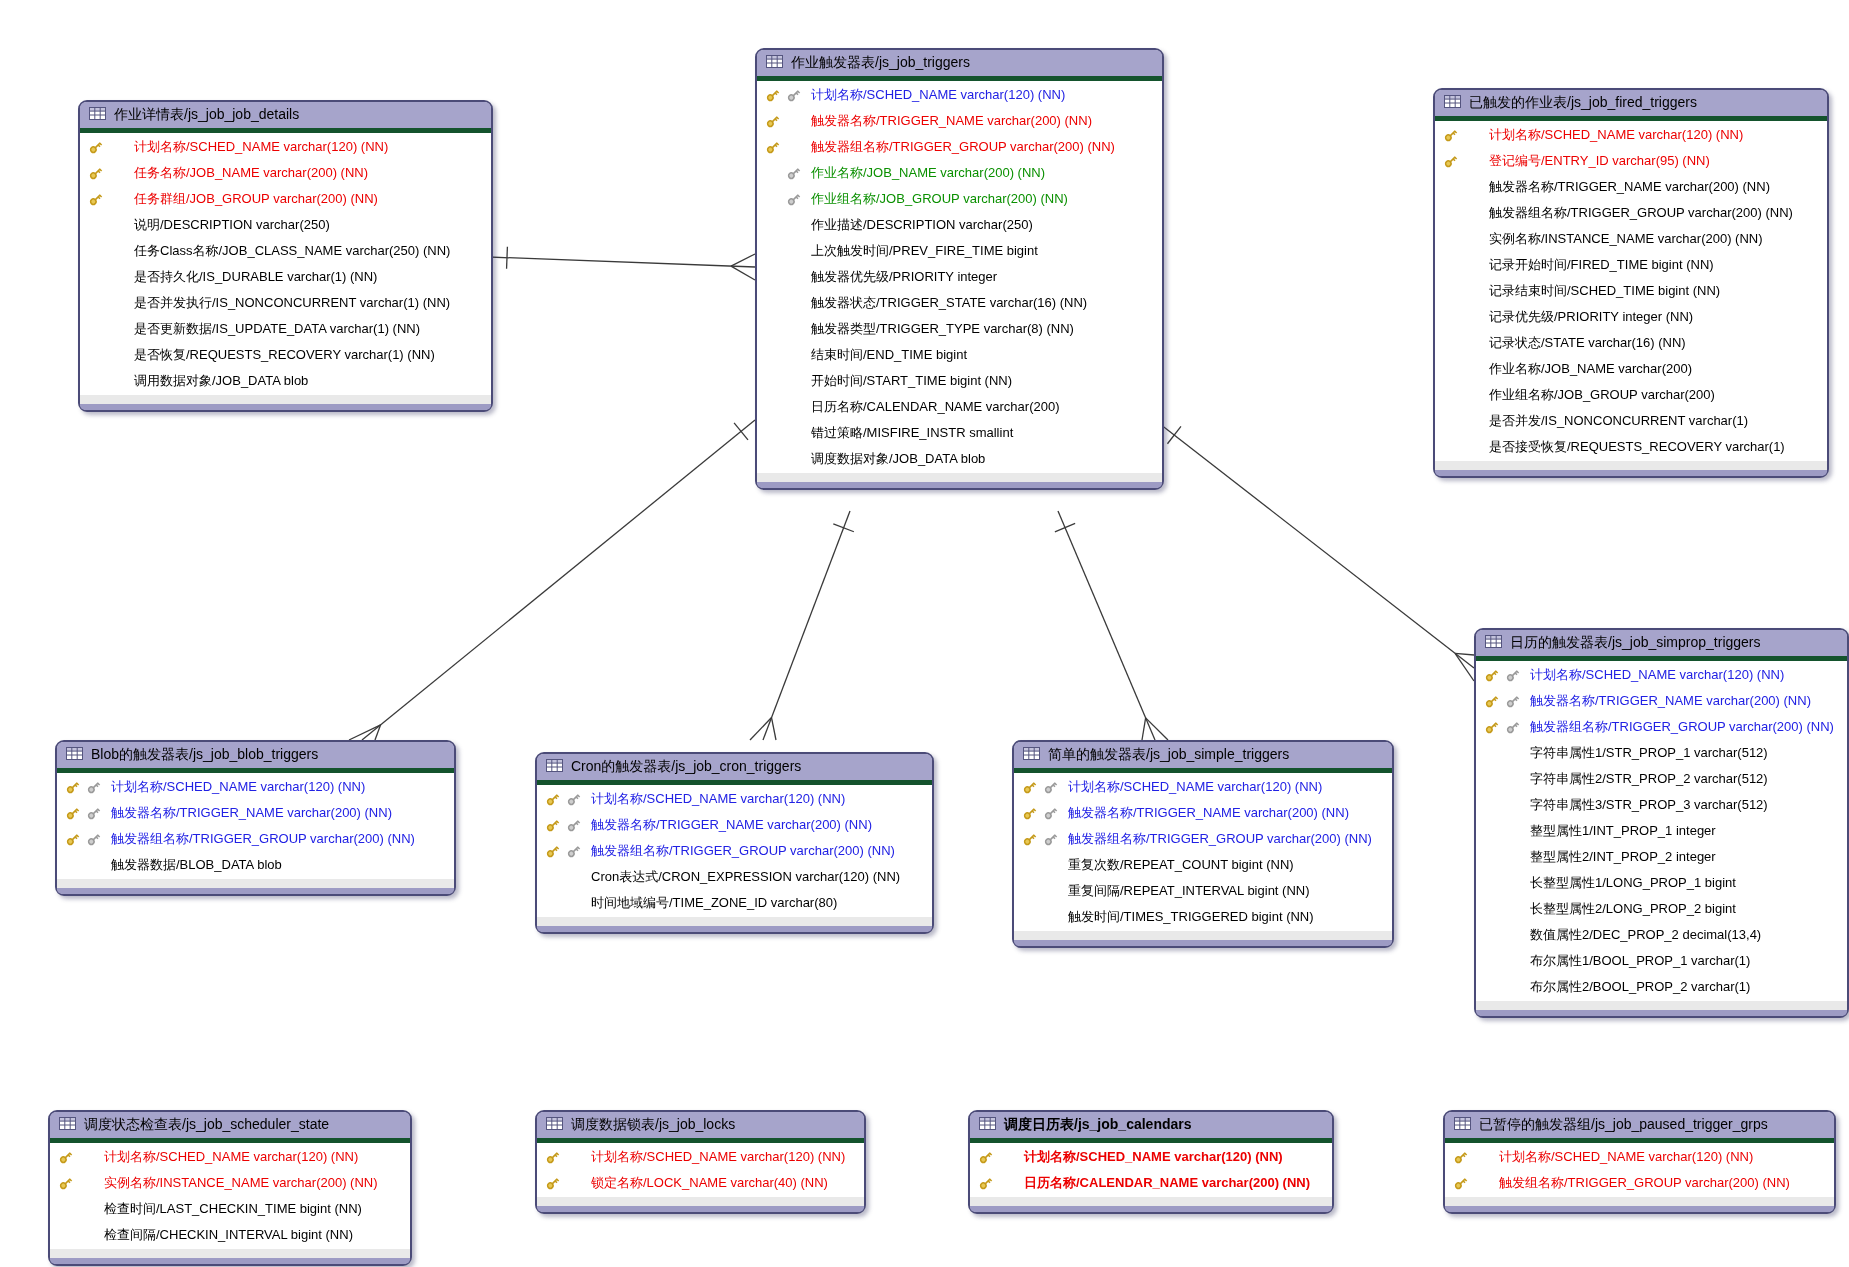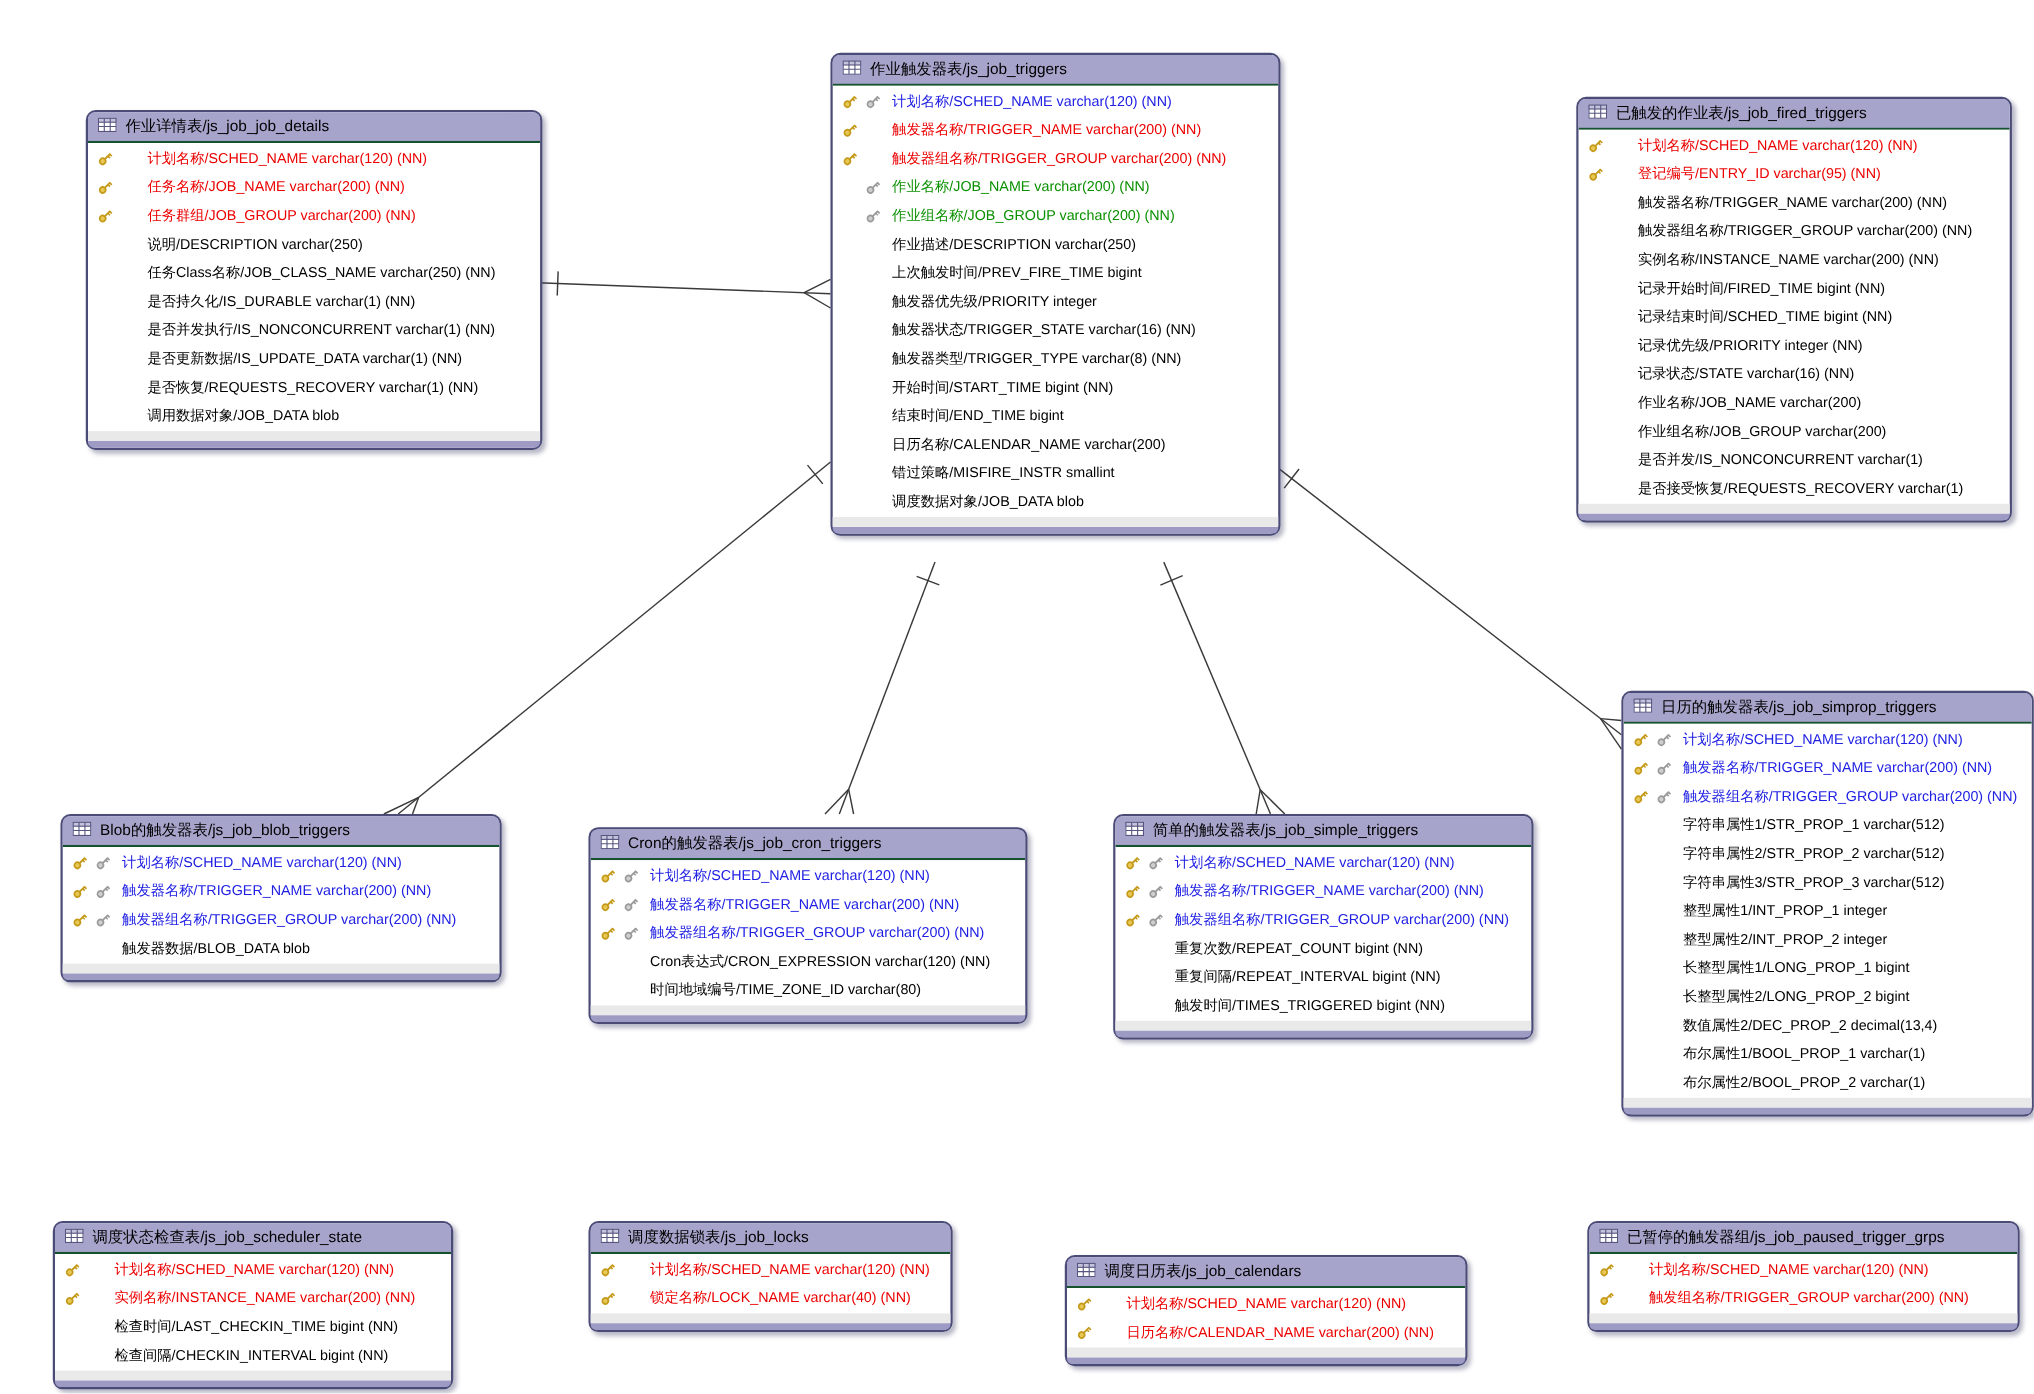--- a/index.html
+++ b/index.html
@@ -1,21 +1,21 @@
 <!DOCTYPE html>
 <html><head>
 <meta charset="utf-8">
 <style>
   html,body{margin:0;padding:0;background:#ffffff;font-family:"Liberation Sans",sans-serif;}
   #canvas{position:relative;width:1849px;height:1267px;background:#ffffff;overflow:hidden;}
   #relations{position:absolute;left:0;top:0;width:1849px;height:1267px;}
   #relations line{stroke:#3a3a3a;stroke-width:1.3;fill:none;}
   .er-table{position:absolute;border:2px solid #4b4b78;border-radius:9px;background:#ffffff;
             box-shadow:3px 3px 4px rgba(70,70,110,.38);}
-  .hdr{height:26px;background:#a6a4cb;border-bottom:2px solid #14532d;border-radius:6px 6px 0 0;
+  .hdr{height:26px;background:#a6a4cb;border-bottom:5px solid #14532d;border-radius:6px 6px 0 0;
        display:flex;align-items:center;gap:8px;padding:0 9px;font-size:14px;color:#000;white-space:nowrap;overflow:hidden;}
   .rows{padding:1px 0;}
   .row{height:26px;display:flex;align-items:center;font-size:13px;white-space:nowrap;overflow:hidden;}
   .k1,.k2{width:21px;flex:0 0 21px;display:flex;justify-content:center;align-items:center;}
   .k1{margin-left:5px;}
   .ftext{margin-left:7px;}
   .row.red  {color:#ec0000;}
   .row.blue {color:#2121e4;}
   .row.green{color:#0a9000;}
   .row.black{color:#000000;}
@@ -268,26 +268,26 @@
             <span class="ftext">触发器状态/TRIGGER_STATE varchar(16) (NN)</span>
           </div>
           <div class="row black">
             <span class="k1"></span>
             <span class="k2"></span>
             <span class="ftext">触发器类型/TRIGGER_TYPE varchar(8) (NN)</span>
           </div>
           <div class="row black">
             <span class="k1"></span>
             <span class="k2"></span>
+            <span class="ftext">结束时间/END_TIME bigint</span>
+          </div>
+          <div class="row black">
+            <span class="k1"></span>
+            <span class="k2"></span>
             <span class="ftext">开始时间/START_TIME bigint (NN)</span>
-          </div>
-          <div class="row black">
-            <span class="k1"></span>
-            <span class="k2"></span>
-            <span class="ftext">结束时间/END_TIME bigint</span>
           </div>
           <div class="row black">
             <span class="k1"></span>
             <span class="k2"></span>
             <span class="ftext">日历名称/CALENDAR_NAME varchar(200)</span>
           </div>
           <div class="row black">
             <span class="k1"></span>
             <span class="k2"></span>
             <span class="ftext">错过策略/MISFIRE_INSTR smallint</span>
@@ -925,21 +925,21 @@
                 </g>
               </svg>
             </span>
             <span class="k2"></span>
             <span class="ftext">锁定名称/LOCK_NAME varchar(40) (NN)</span>
           </div>
         </div>
     <div class="footer-gray"></div>
     <div class="footer-bar"></div>
   </div>
-      <div class="er-table" style="left: 968px; top: 1141px; width: 362px;">
+      <div class="er-table" style="left: 968px; top: 1110px; width: 362px; font-weight: bold;">
     <div class="hdr">
       <span class="tbl-icon">
         <svg width="17" height="13" viewBox="0 0 17 13">
           <rect x="0.5" y="0.5" width="16" height="12" fill="#ffffff" stroke="#55557f" stroke-width="1"></rect>
           <rect x="0.5" y="0.5" width="16" height="3.6" fill="#c4c3dc" stroke="#55557f" stroke-width="1"></rect>
           <line x1="5.8" y1="0.5" x2="5.8" y2="12.5" stroke="#55557f" stroke-width="1"></line>
           <line x1="11.2" y1="0.5" x2="11.2" y2="12.5" stroke="#55557f" stroke-width="1"></line>
           <line x1="0.5" y1="8" x2="16.5" y2="8" stroke="#55557f" stroke-width="1"></line>
         </svg>
       </span>

